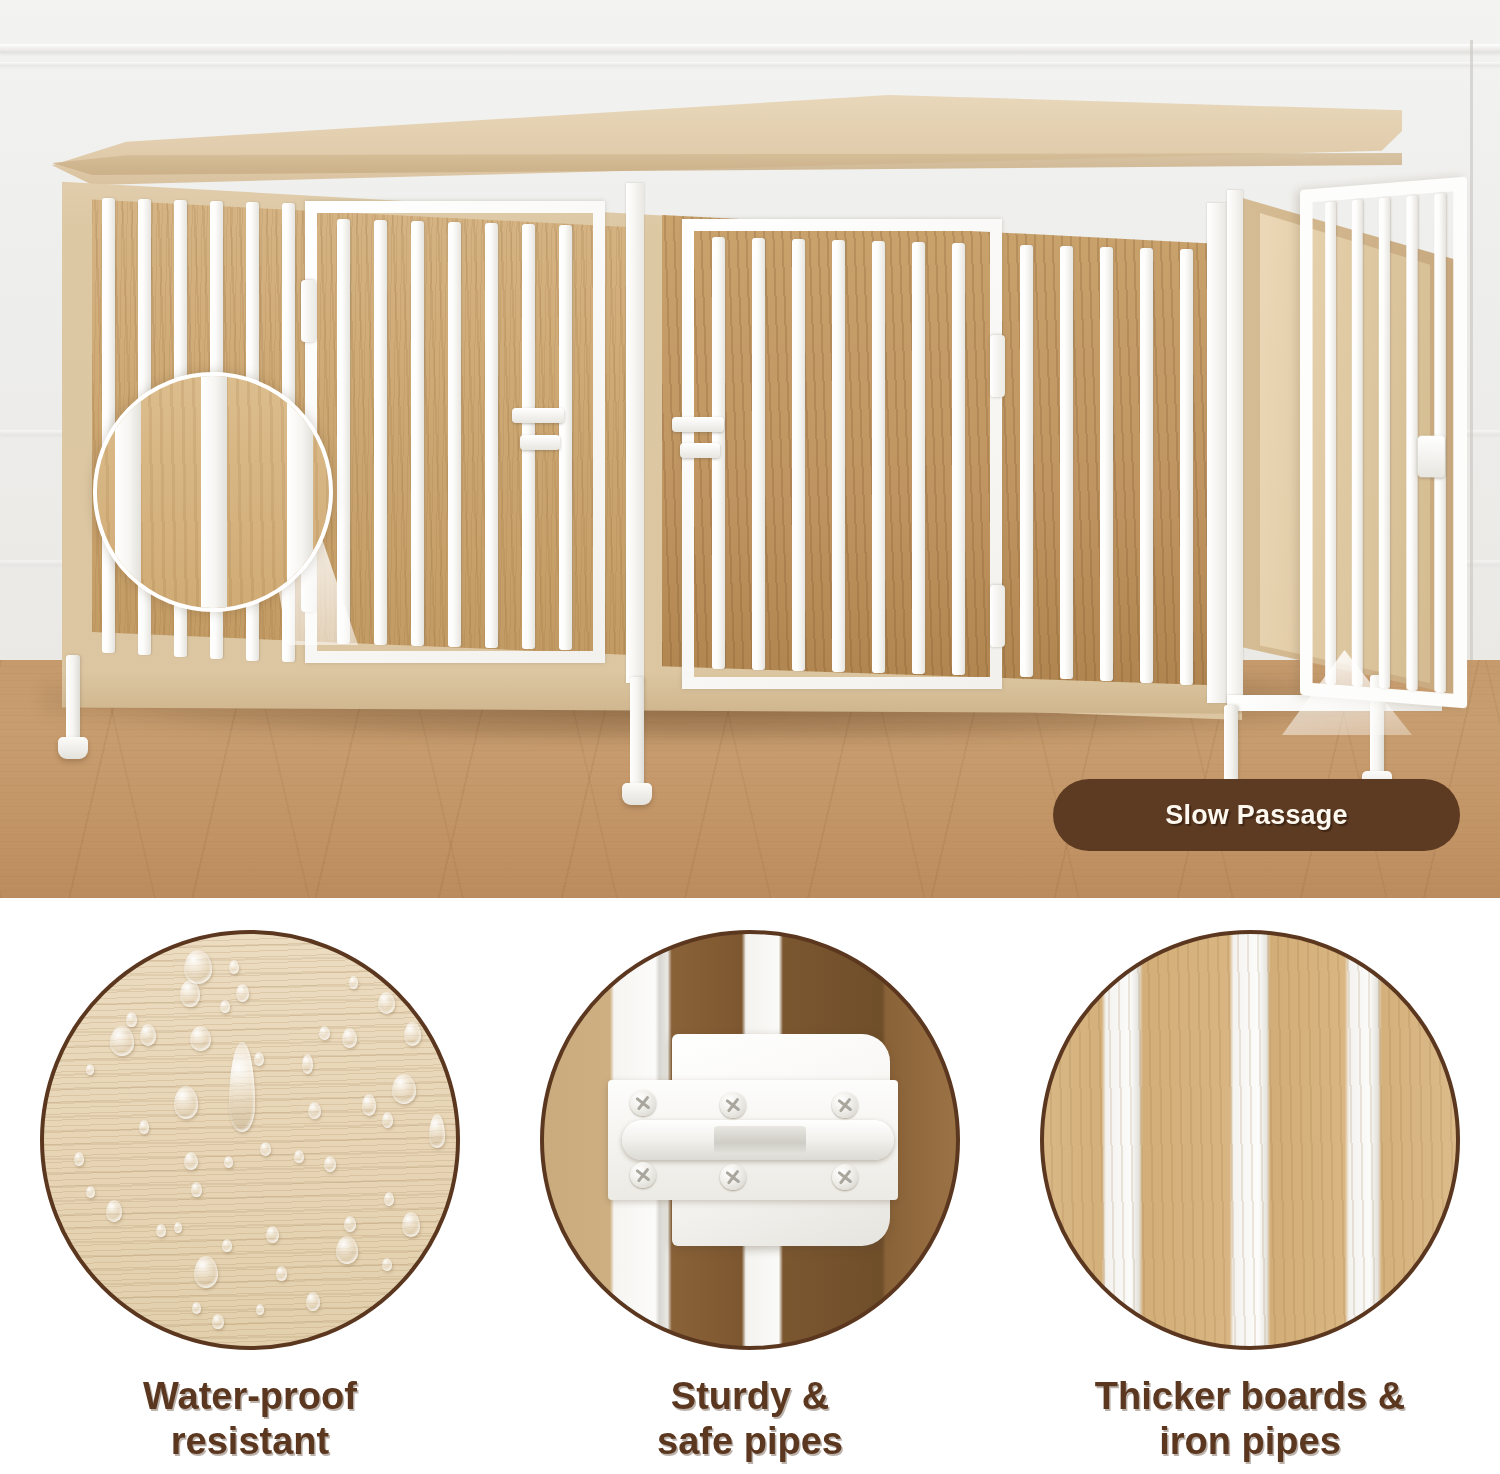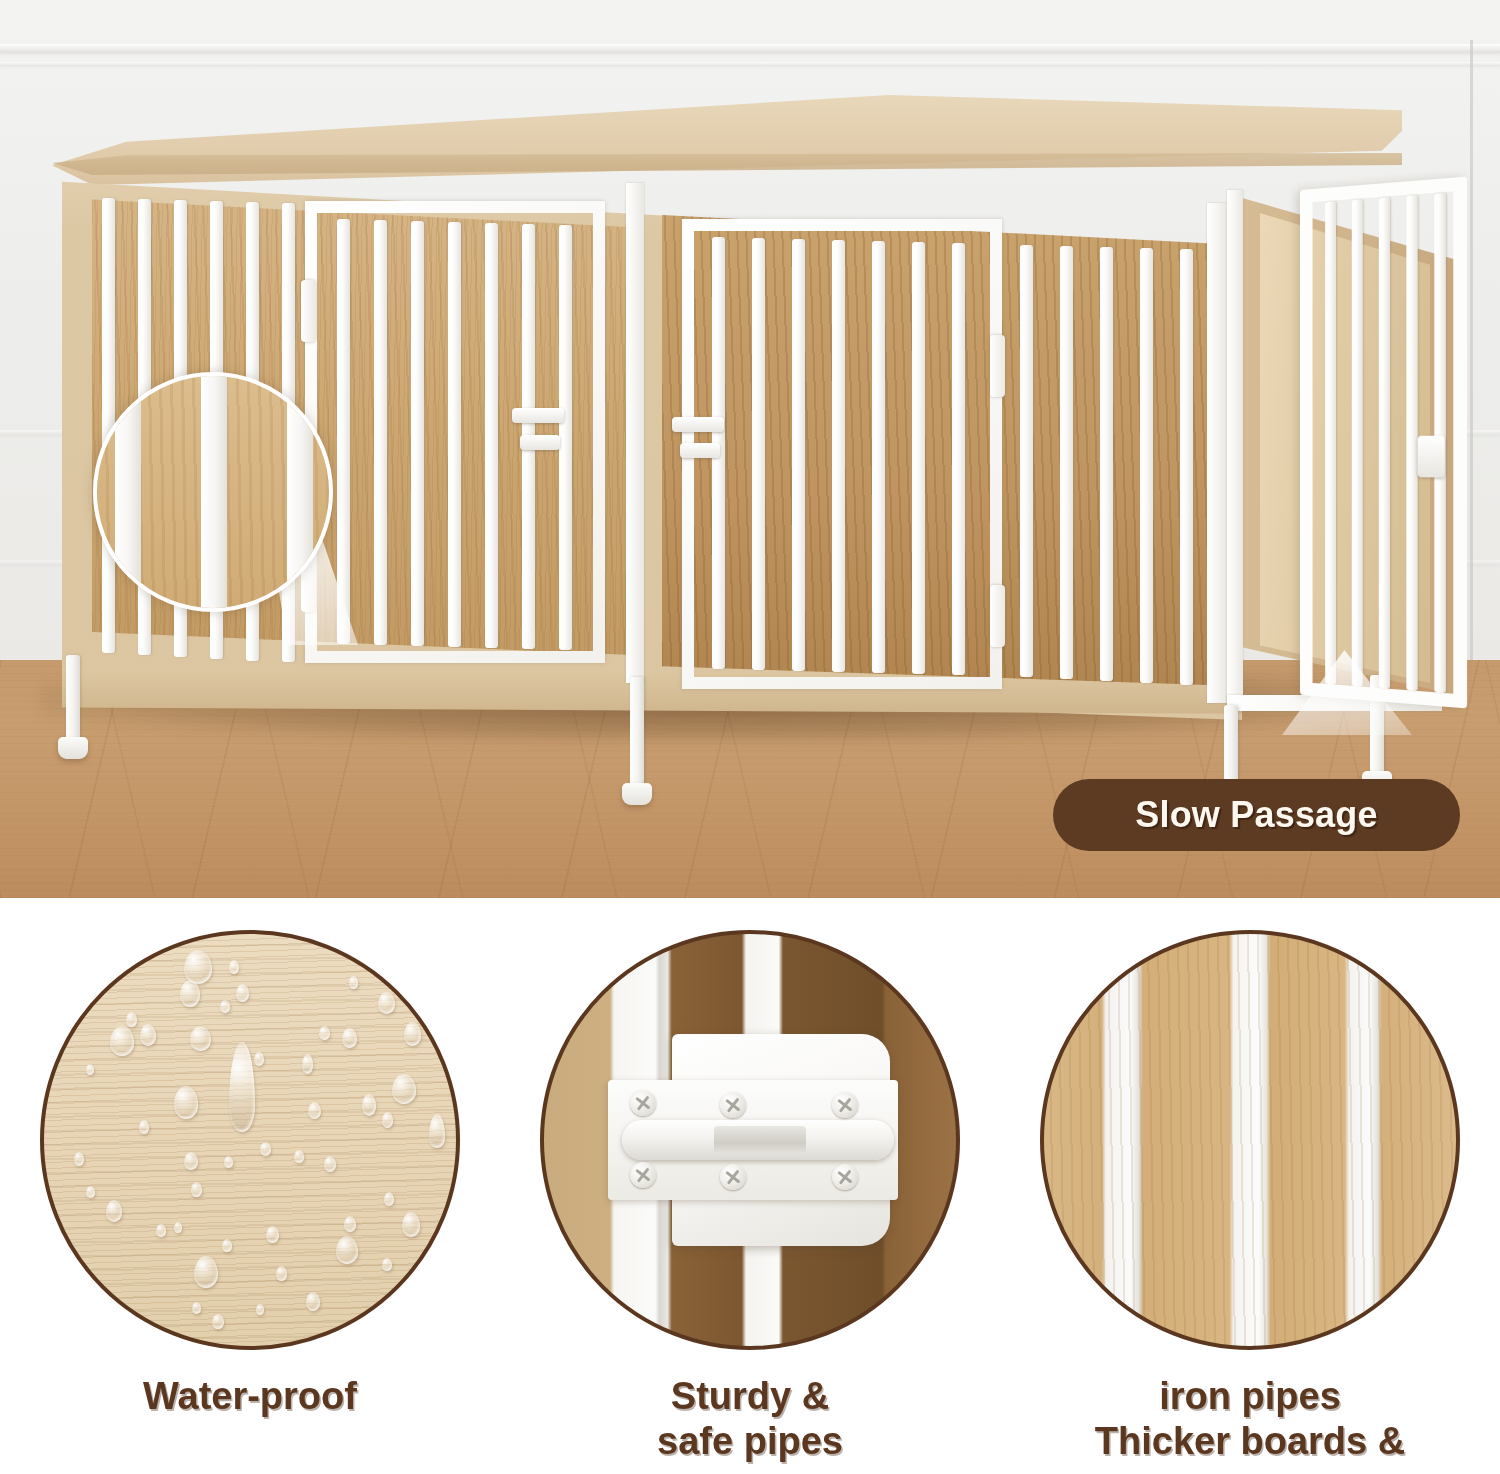--- a/index.html
+++ b/index.html
@@ -200,21 +200,21 @@
     text-align:center;
     letter-spacing:.2px;
     text-shadow: 2px 2px 1px rgba(40,22,10,.55);
     display:flex; align-items:center; justify-content:center;
     line-height:1.12;
   }
   #badge-metal-railings {
     left:237px; top:655px; width:312px; height:56px; font-size:29px;
   }
   #badge-slow-passage {
-    left:1053px; top:779px; width:407px; height:72px; font-size:36px;
+    left:1053px; top:779px; width:407px; height:72px; font-size:27px;
     flex-direction:column; padding:0 14px;
   }
   #badge-slow-passage span { display:block; white-space:nowrap; }
 
   
   .features {
     position:absolute; left:0; top:898px; width:1500px; height:576px;
     background:#ffffff;
     display:flex;
   }
@@ -475,20 +475,21 @@
         <div class="drop" style="left:150px;top:322px;width:24px;height:32px;"></div>
         <div class="drop" style="left:232px;top:332px;width:11px;height:15px;"></div>
         <div class="drop" style="left:338px;top:324px;width:10px;height:13px;"></div>
         <div class="drop" style="left:148px;top:368px;width:9px;height:12px;"></div>
         <div class="drop" style="left:212px;top:370px;width:8px;height:11px;"></div>
         <div class="drop" style="left:262px;top:358px;width:14px;height:19px;"></div>
         <div class="drop" style="left:168px;top:380px;width:12px;height:15px;"></div>
       </div>
       <div class="caption">
         <span>Water-proof</span>
+        <span>resistant</span>
       </div>
     </div>
 
     <div class="feature">
       <div class="circle c-lock">
         <div class="lock-plate"></div>
         <div class="lock-strip"></div>
         <div class="lock-bolt"></div>
         <div class="lock-bolt-mid"></div>
         <div class="screw" style="left:86px;top:156px;"></div>
@@ -500,18 +501,18 @@
       </div>
       <div class="caption">
         <span>Sturdy &amp;</span>
         <span>safe pipes</span>
       </div>
     </div>
 
     <div class="feature">
       <div class="circle c-boards"></div>
       <div class="caption">
+        <span>Thicker boards &amp;</span>
         <span>iron pipes</span>
-        <span>Thicker boards &amp;</span>
       </div>
     </div>
   </div>
 </div>
 
 </body></html>

